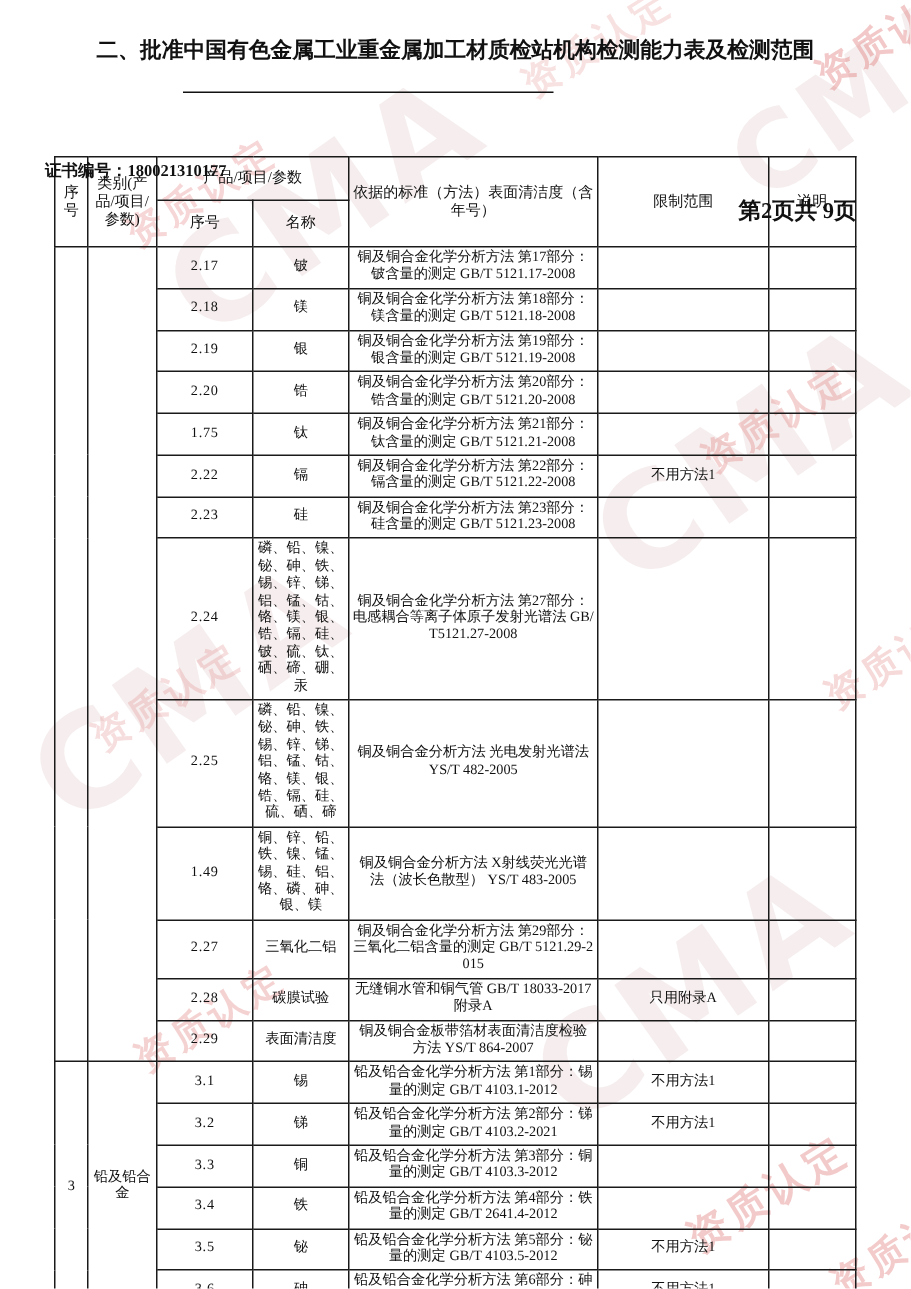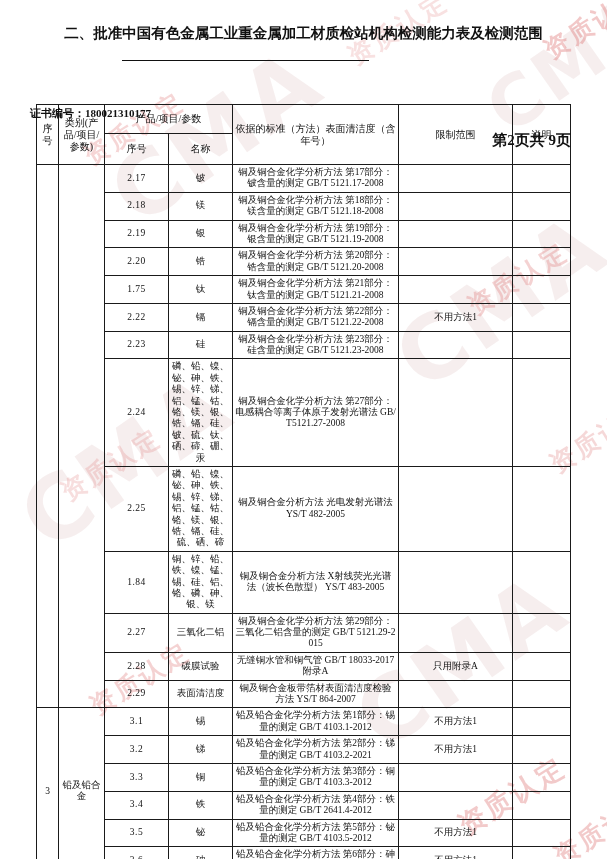--- a/index.html
+++ b/index.html
@@ -164,21 +164,21 @@
           <td></td>
         </tr>
         <tr>
           <td class="c-no">2.25</td>
           <td>磷、铅、镍、铋、砷、铁、锡、锌、锑、铝、锰、钴、铬、镁、银、锆、镉、硅、硫、硒、碲</td>
           <td class="c-std">铜及铜合金分析方法 光电发射光谱法 YS/T 482-2005</td>
           <td></td>
           <td></td>
         </tr>
         <tr>
-          <td class="c-no">1.84</td>
+          <td class="c-no">1.49</td>
           <td>铜、锌、铅、铁、镍、锰、锡、硅、铝、铬、磷、砷、银、镁</td>
           <td class="c-std">铜及铜合金分析方法 X射线荧光光谱法（波长色散型） YS/T 483-2005</td>
           <td></td>
           <td></td>
         </tr>
         <tr>
           <td class="c-no">2.27</td>
           <td>三氧化二铝</td>
           <td class="c-std">铜及铜合金化学分析方法 第29部分：三氧化二铝含量的测定 GB/T 5121.29-2015</td>
           <td></td>

